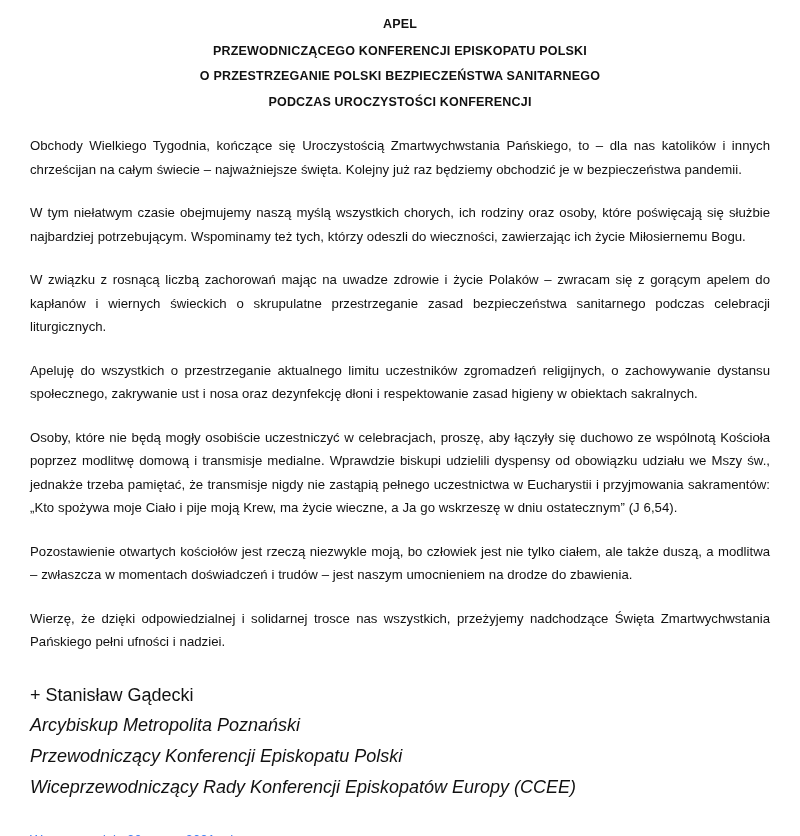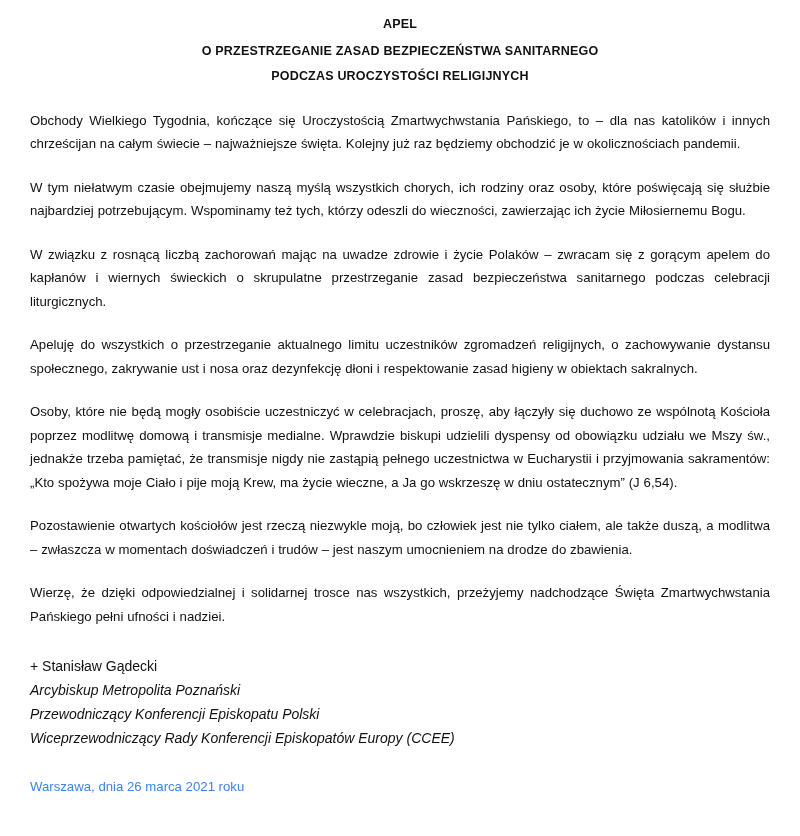--- a/index.html
+++ b/index.html
@@ -42,21 +42,21 @@
     line-height: 1.78;
     margin: 0 0 20px 0;
     text-align: justify;
     color: #111111;
     word-spacing: 0.2px;
   }
   .signature {
     margin-top: 26px;
   }
   .signature .sig-line {
-    font-size: 14px;
+    font-size: 18px;
     line-height: 1.72;
     margin: 0;
     color: #111111;
   }
   .signature .sig-line.italic {
     font-style: italic;
   }
   .place-date {
     margin-top: 26px;
     font-size: 13.2px;
@@ -64,26 +64,27 @@
     color: #3b82f6;
   }
 </style>
 </head>
 <body>
 
 <div class="page">
 
   <div class="heading-block">
     <div class="heading-line first">APEL</div>
-    <div class="heading-line">O PRZESTRZEGANIE ZASAD BEZPIECZEŃSTWA SANITARNEGO</div>
-    <div class="heading-line">PODCZAS UROCZYSTOŚCI RELIGIJNYCH</div>
+    <div class="heading-line">PRZEWODNICZĄCEGO KONFERENCJI EPISKOPATU POLSKI</div>
+    <div class="heading-line">O PRZESTRZEGANIE POLSKI BEZPIECZEŃSTWA SANITARNEGO</div>
+    <div class="heading-line">PODCZAS UROCZYSTOŚCI KONFERENCJI</div>
   </div>
 
   <div class="body-block">
-    <p>Obchody Wielkiego Tygodnia, kończące się Uroczystością Zmartwychwstania Pańskiego, to – dla nas katolików i innych chrześcijan na całym świecie – najważniejsze święta. Kolejny już raz będziemy obchodzić je w okolicznościach pandemii.</p>
+    <p>Obchody Wielkiego Tygodnia, kończące się Uroczystością Zmartwychwstania Pańskiego, to – dla nas katolików i innych chrześcijan na całym świecie – najważniejsze święta. Kolejny już raz będziemy obchodzić je w bezpieczeństwa pandemii.</p>
     <p>W tym niełatwym czasie obejmujemy naszą myślą wszystkich chorych, ich rodziny oraz osoby, które poświęcają się służbie najbardziej potrzebującym. Wspominamy też tych, którzy odeszli do wieczności, zawierzając ich życie Miłosiernemu Bogu.</p>
     <p>W związku z rosnącą liczbą zachorowań mając na uwadze zdrowie i życie Polaków – zwracam się z gorącym apelem do kapłanów i wiernych świeckich o skrupulatne przestrzeganie zasad bezpieczeństwa sanitarnego podczas celebracji liturgicznych.</p>
     <p>Apeluję do wszystkich o przestrzeganie aktualnego limitu uczestników zgromadzeń religijnych, o zachowywanie dystansu społecznego, zakrywanie ust i nosa oraz dezynfekcję dłoni i respektowanie zasad higieny w obiektach sakralnych.</p>
     <p>Osoby, które nie będą mogły osobiście uczestniczyć w celebracjach, proszę, aby łączyły się duchowo ze wspólnotą Kościoła poprzez modlitwę domową i transmisje medialne. Wprawdzie biskupi udzielili dyspensy od obowiązku udziału we Mszy św., jednakże trzeba pamiętać, że transmisje nigdy nie zastąpią pełnego uczestnictwa w Eucharystii i przyjmowania sakramentów: „Kto spożywa moje Ciało i pije moją Krew, ma życie wieczne, a Ja go wskrzeszę w dniu ostatecznym” (J 6,54).</p>
     <p>Pozostawienie otwartych kościołów jest rzeczą niezwykle moją, bo człowiek jest nie tylko ciałem, ale także duszą, a modlitwa – zwłaszcza w momentach doświadczeń i trudów – jest naszym umocnieniem na drodze do zbawienia.</p>
     <p>Wierzę, że dzięki odpowiedzialnej i solidarnej trosce nas wszystkich, przeżyjemy nadchodzące Święta Zmartwychwstania Pańskiego pełni ufności i nadziei.</p>
   </div>
 
   <div class="signature">
     <p class="sig-line">+ Stanisław Gądecki</p>

